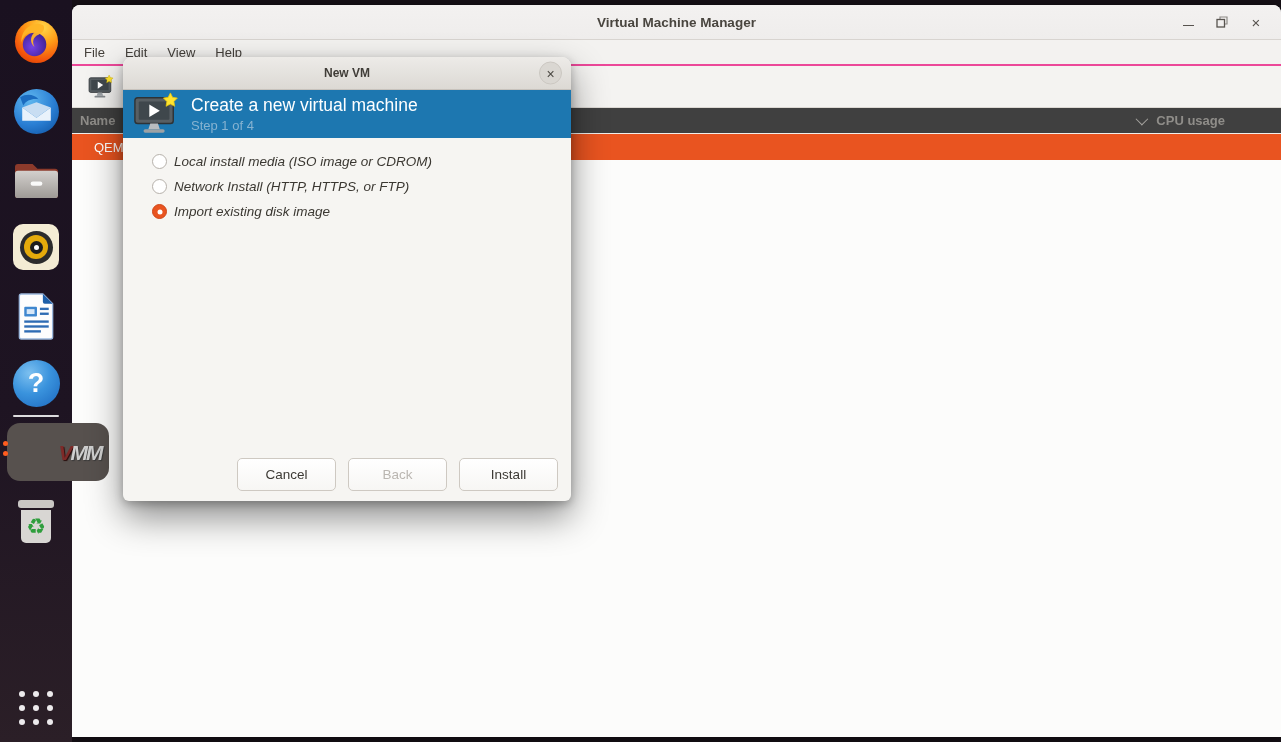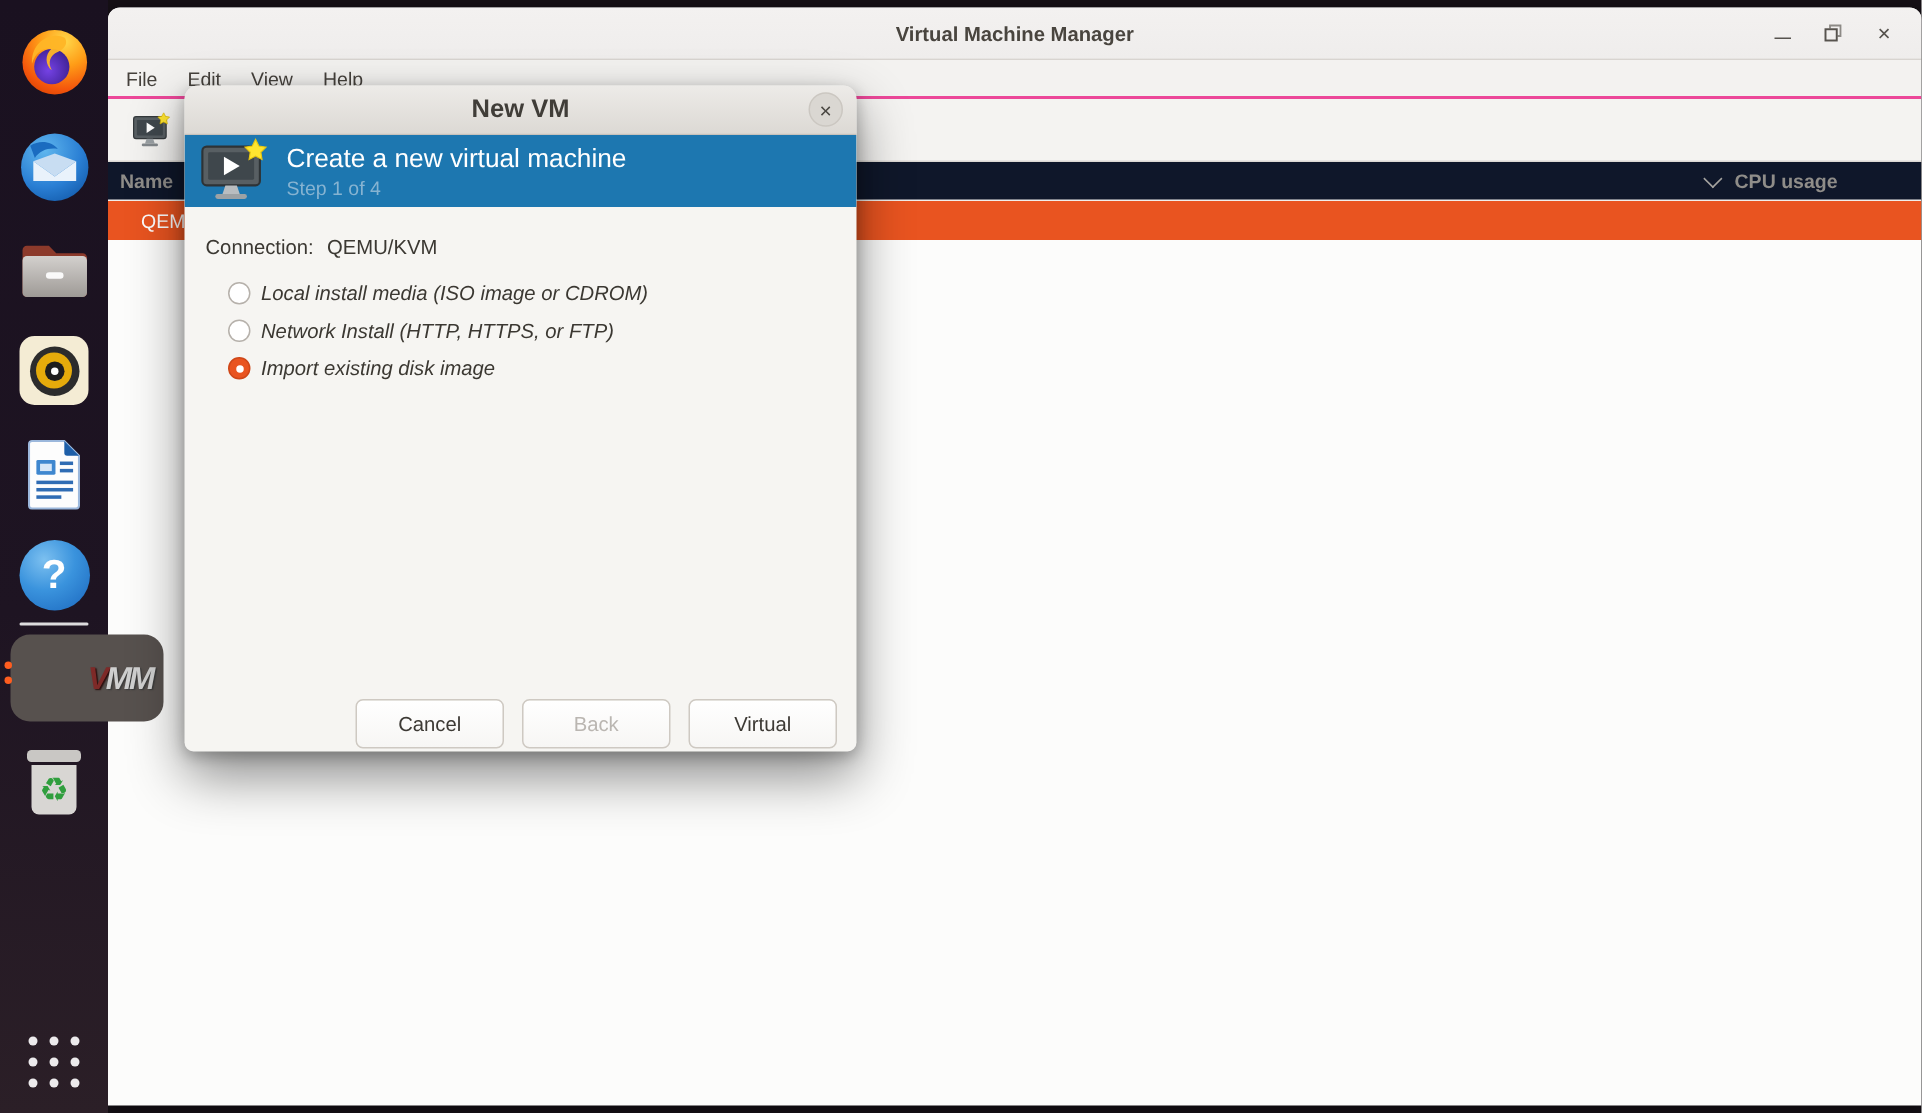--- a/index.html
+++ b/index.html
@@ -67,21 +67,21 @@
   .menubar{
     height:26px;background:#f3f2f0;display:flex;align-items:center;
     padding-left:2px;font-size:13px;color:#45413c;border-bottom:2px solid #ec4899;box-sizing:border-box;
   }
   .menu-item{padding:0 10px;}
   .toolbar{
     height:42px;background:#f4f3f1;border-bottom:1px solid #dcd8d3;
     display:flex;align-items:center;padding-left:16px;box-sizing:border-box;
   }
   .list-header{
-    height:26px;background:#0f172a;display:flex;align-items:center;
+    height:26px;background:#404040;display:flex;align-items:center;
     font-weight:bold;font-size:13px;color:#8f8d89;border-bottom:1px solid #f0eeeb;box-sizing:border-box;
   }
   .list-header .name-col{margin-left:8px;}
   .list-header .right{margin-left:auto;display:flex;align-items:center;gap:11px;margin-right:56px;}
   .chev{width:8px;height:8px;border-right:1.6px solid #a6a4a0;border-bottom:1.6px solid #a6a4a0;transform:rotate(45deg) translateY(-2px);}
   .vm-row{
     height:26px;background:#e95420;color:#fff;font-size:13px;
     display:flex;align-items:center;padding-left:22px;box-sizing:border-box;
   }
 
@@ -89,21 +89,21 @@
   .dialog{
     position:absolute;left:123px;top:57px;width:448px;height:444px;
     background:#f6f5f2;border-radius:9px 9px 6px 6px;overflow:hidden;z-index:10;
     box-shadow:0 16px 36px rgba(0,0,0,.45),0 3px 10px rgba(0,0,0,.25);
   }
   .dlg-titlebar{
     height:33px;background:linear-gradient(#edebe8,#dcd9d4);
     border-bottom:1px solid #c7c2bc;position:relative;
     display:flex;align-items:center;justify-content:center;box-sizing:border-box;
   }
-  .dlg-title{font-weight:bold;font-size:17px;color:#403d38;}
+  .dlg-title{font-weight:bold;font-size:12px;color:#403d38;}
   .dlg-close{
     position:absolute;right:9px;top:50%;transform:translateY(-50%);
     width:23px;height:23px;border-radius:50%;background:#dad7d2;border:1px solid #cbc7c1;
     display:flex;align-items:center;justify-content:center;
     font-size:14px;color:#4a4742;box-sizing:border-box;line-height:1;
   }
   .banner{
     height:48px;background:#1d77b0;display:flex;align-items:center;
     padding-left:10px;box-sizing:border-box;
   }
@@ -322,39 +322,36 @@
       <rect x="11" y="38" width="22" height="3.5" rx="1.7" fill="#9da2a5"></rect>
       <path d="M39 0 l2.3 4.6 5 .8 -3.6 3.6 .8 5 -4.5 -2.4 -4.5 2.4 .8 -5 -3.6 -3.6 5 -.8 z" fill="#ffe530" stroke="#e8c70f" stroke-width=".8"></path>
     </svg>
     <div class="banner-text">
       <div class="banner-title">Create a new virtual machine</div>
       <div class="banner-step">Step 1 of 4</div>
     </div>
   </div>
 
   <div class="dlg-body">
-    <div class="conn-line">
-      <span>Connection:</span><span class="conn-value">QEMU/KVM</span>
-    </div>
 
 
     <div class="options">
       <div class="option">
         <span class="radio"></span>
         <span class="opt-label">Local install media (ISO image or CDROM)</span>
       </div>
       <div class="option">
         <span class="radio"></span>
         <span class="opt-label">Network Install (HTTP, HTTPS, or FTP)</span>
       </div>
       <div class="option checked">
         <span class="radio"></span>
         <span class="opt-label">Import existing disk image</span>
       </div>
     </div>
 
     <div class="dlg-buttons">
       <button class="btn">Cancel</button>
       <button class="btn disabled">Back</button>
-      <button class="btn">Virtual</button>
+      <button class="btn">Install</button>
     </div>
   </div>
 </div>
 
 </body></html>

